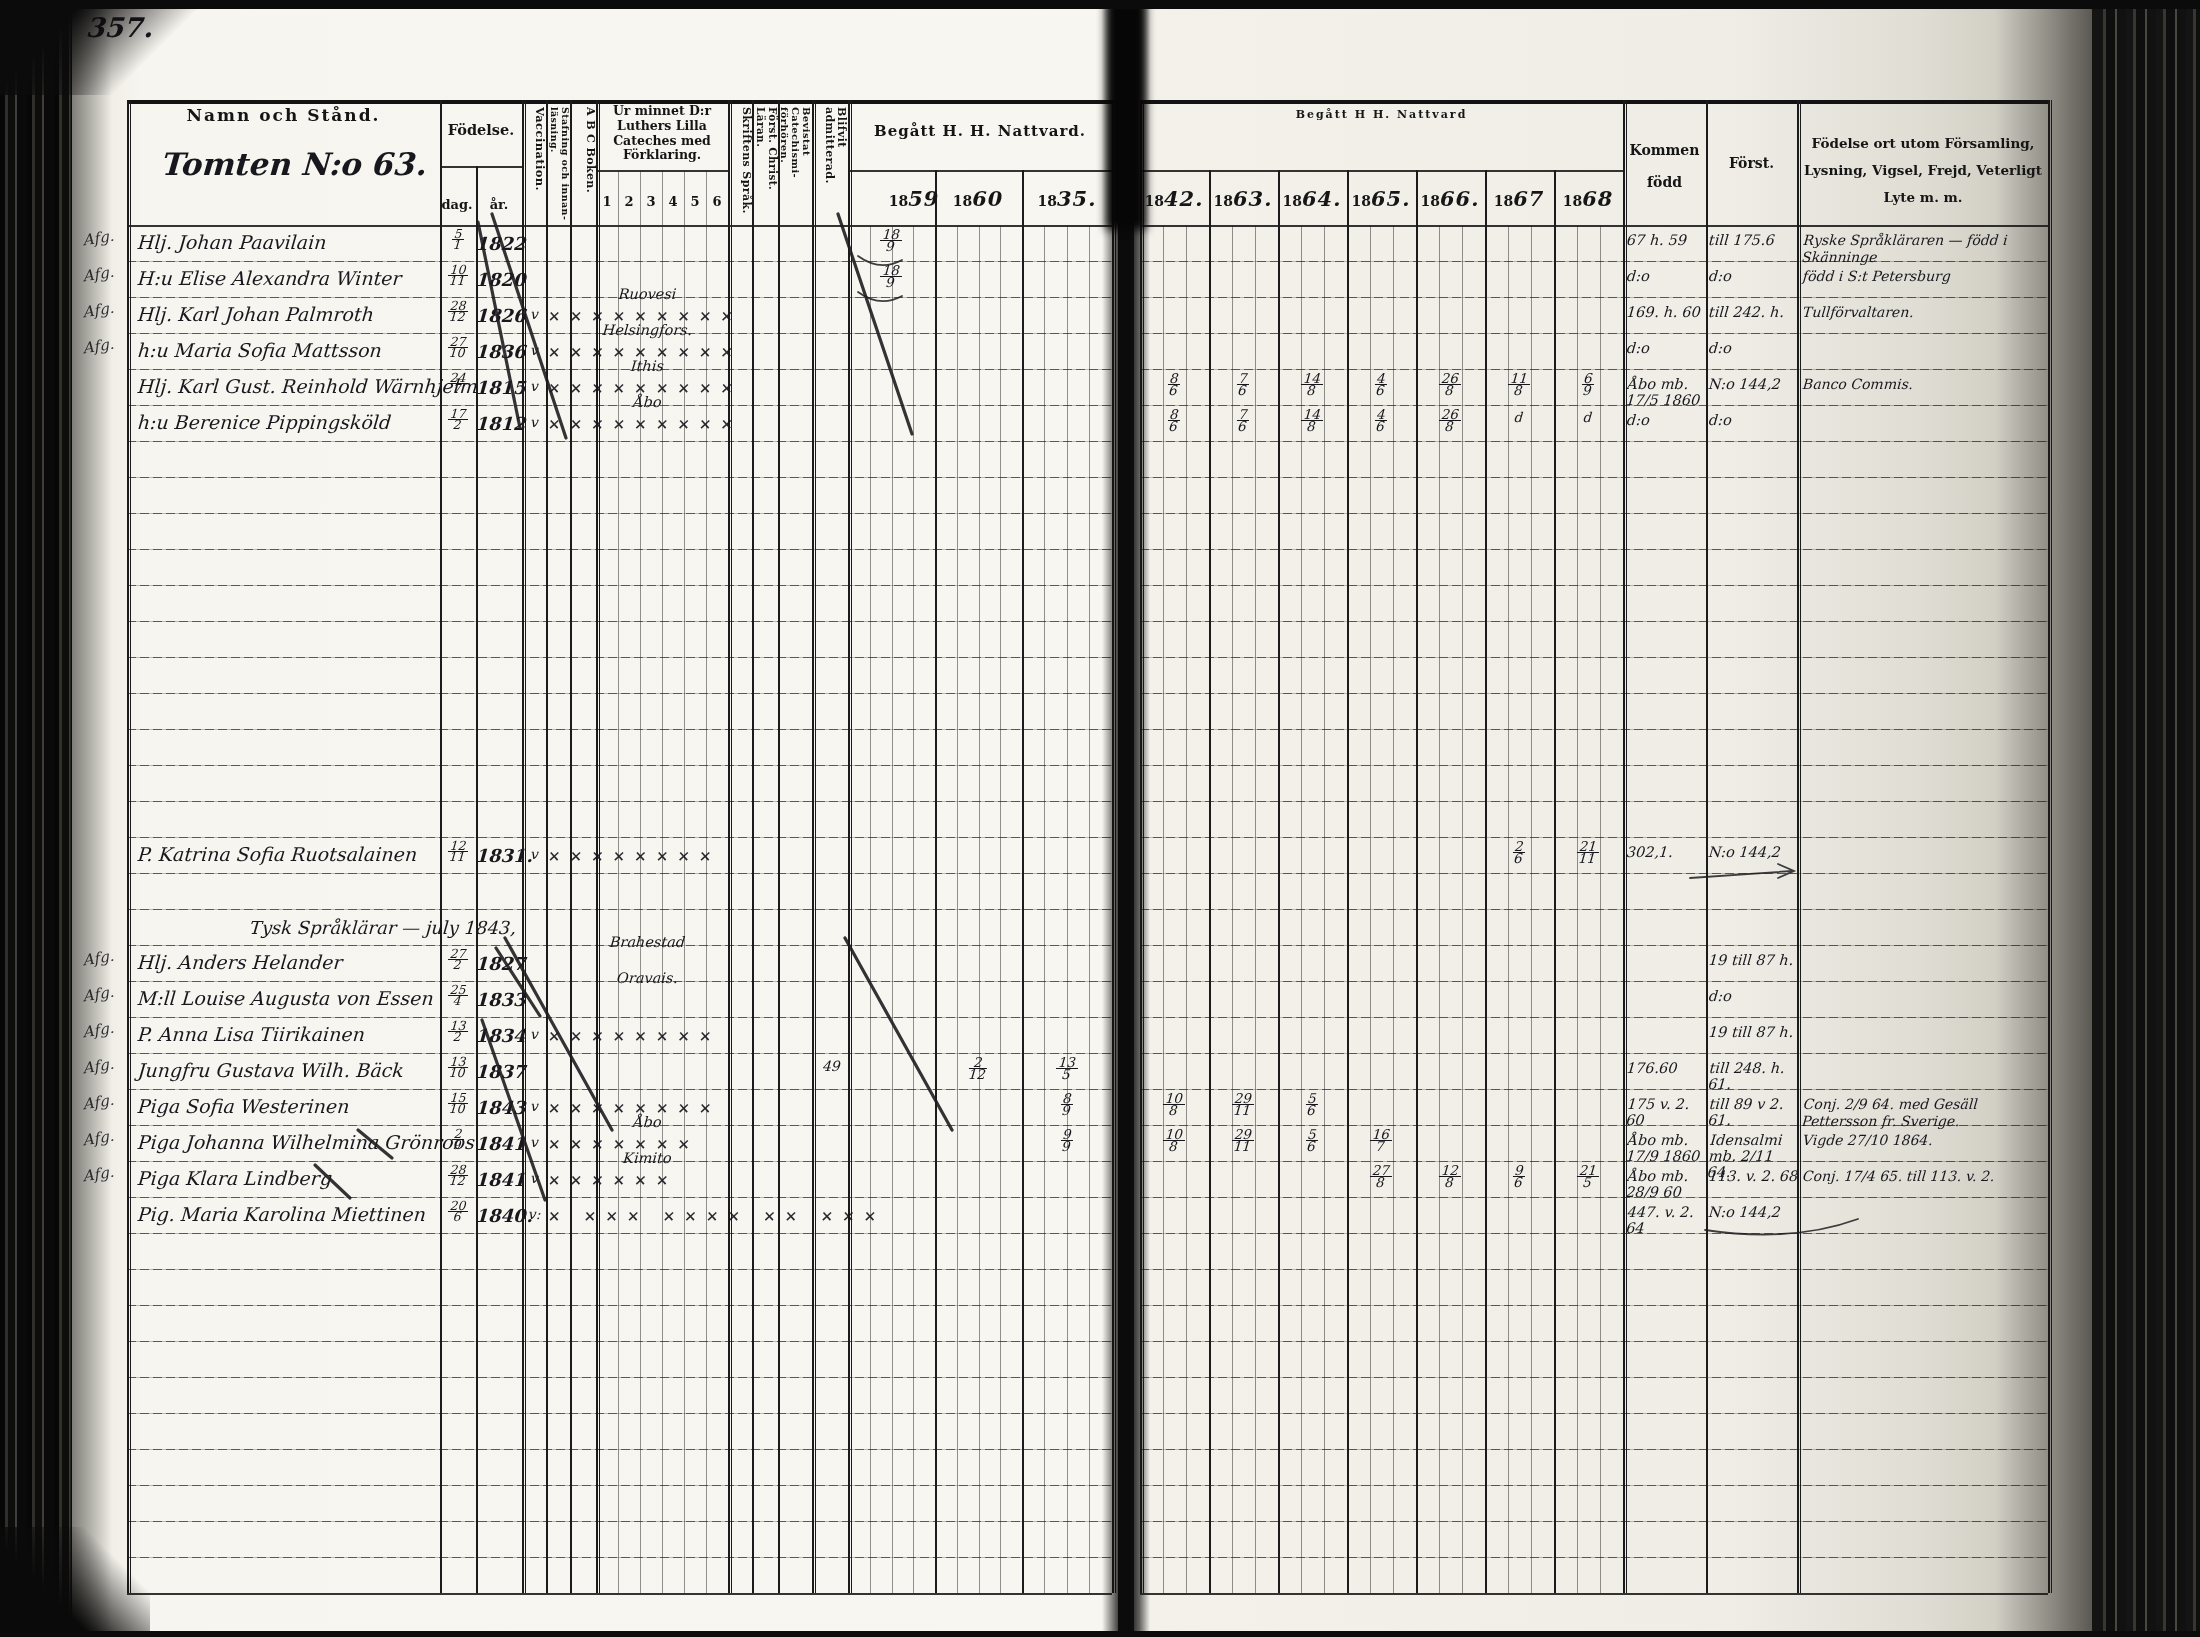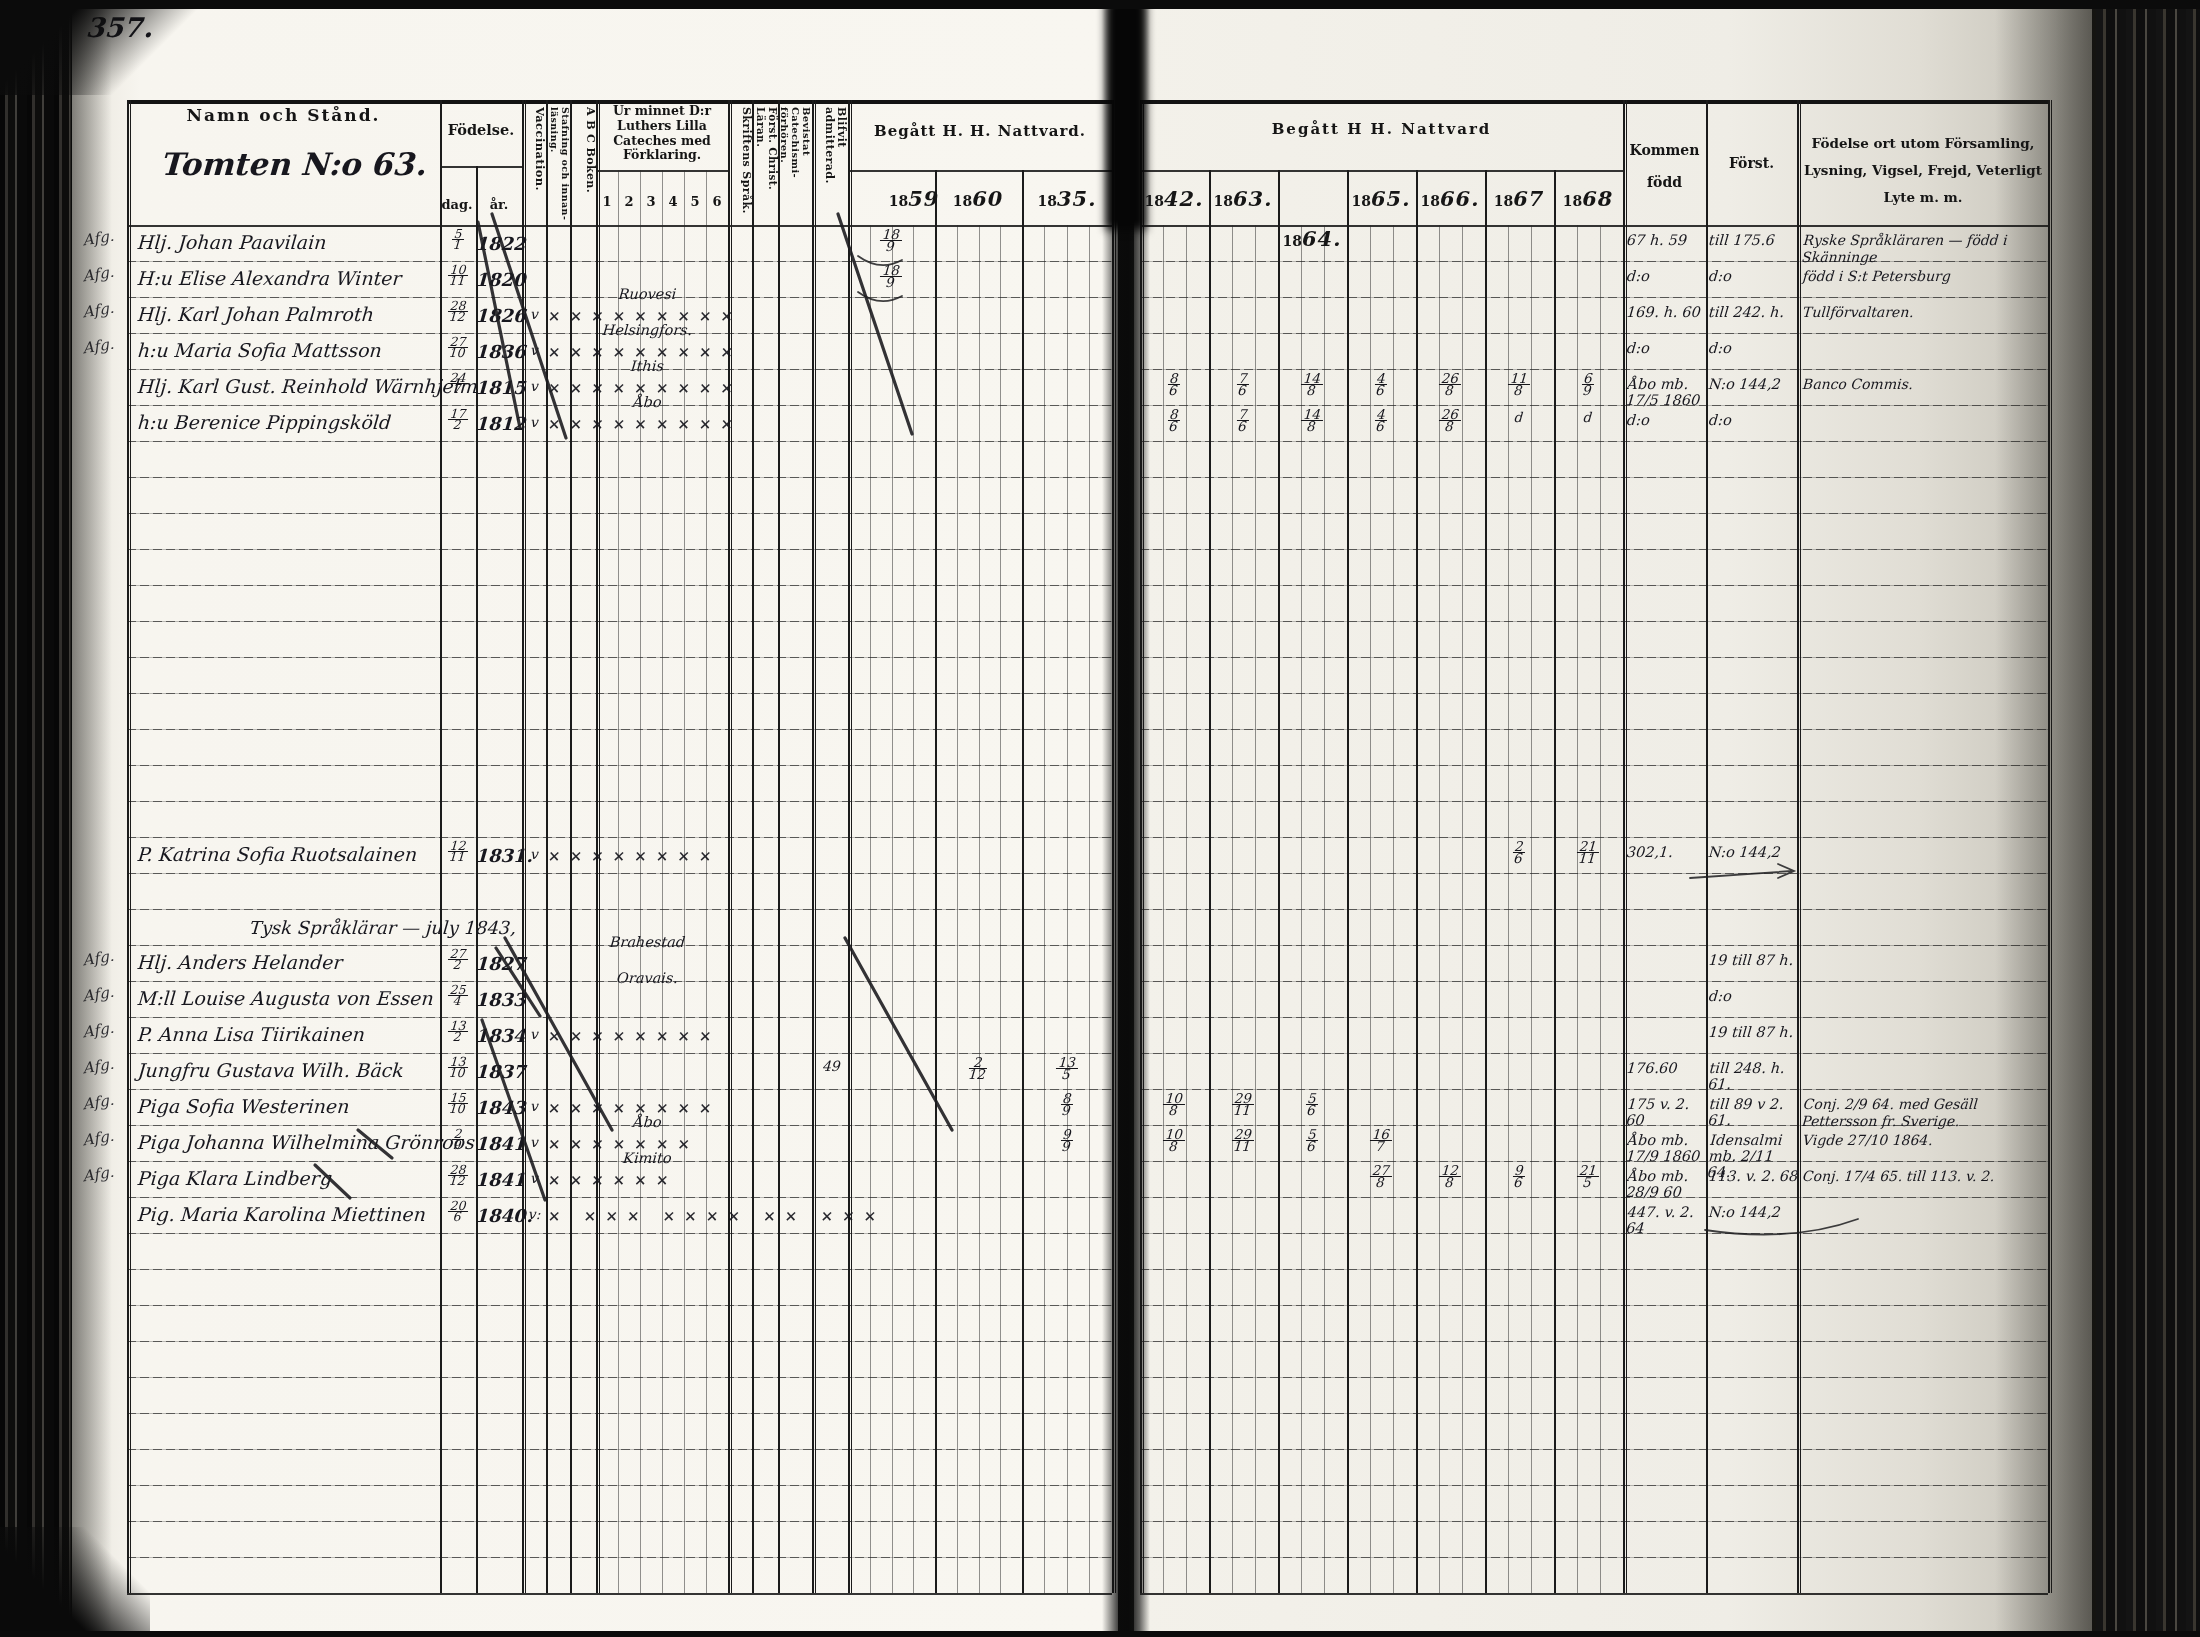--- a/index.html
+++ b/index.html
@@ -28,21 +28,21 @@
   #h-ar{left:476px;top:197px;width:46px;font-size:13px}
   #h-vacc{left:524px;width:22px;font-size:11.5px}
   #h-staf{left:545px;width:25px;font-size:9.5px}
   #h-abc{left:572px;width:24px;font-size:11px}
   #h-cat{left:598px;top:104px;width:128px;font-size:12.5px;line-height:1.18}
   #h-skrift{left:730px;width:22px;font-size:11px}
   #h-forst{left:753px;width:25px;font-size:10.5px}
   #h-bevis{left:780px;width:32px;font-size:10px}
   #h-adm{left:817px;width:30px;font-size:11px}
   #h-natt-l{left:848px;top:122px;width:264px;font-size:15px;letter-spacing:1px}
-  #h-natt-r{left:1140px;top:120px;width:483px;font-size:15px;letter-spacing:2px}
+  #h-natt-r{left:1140px;top:108px;width:483px;font-size:11px;letter-spacing:2px}
   #h-kommen{left:1625px;top:134px;width:79px;font-size:14px;line-height:2.3}
   #h-afgang{left:1706px;top:155px;width:91px;font-size:14px}
   #h-notes{left:1800px;top:130px;width:246px;font-size:13.5px;line-height:2;font-weight:700}
   .catnum{position:absolute;top:194px;width:20px;text-align:center;font-size:13px;font-weight:700}
   .yrlbl{position:absolute;top:186px;width:64px;text-align:center;white-space:nowrap}
   .yp{font-size:14px;font-weight:700}
   .ys{font-size:21px;font-style:italic;font-weight:700;letter-spacing:1px;font-family:"DejaVu Serif",serif}
   
   .hw{position:absolute;font-family:"DejaVu Serif",serif;font-style:italic;color:#17171e;
       transform:skewX(-5deg);white-space:nowrap}
@@ -452,18 +452,18 @@
     <div class="catnum hd" style="position: absolute; left: 619px;">2</div>
     <div class="catnum hd" style="position: absolute; left: 641px;">3</div>
     <div class="catnum hd" style="position: absolute; left: 663px;">4</div>
     <div class="catnum hd" style="position: absolute; left: 685px;">5</div>
     <div class="catnum hd" style="position: absolute; left: 707px;">6</div>
     <div class="yrlbl" style="position: absolute; left: 882px;"><span class="yp">18</span><span class="ys">59</span></div>
     <div class="yrlbl" style="position: absolute; left: 946px;"><span class="yp">18</span><span class="ys">60</span></div>
     <div class="yrlbl" style="position: absolute; left: 1035px;"><span class="yp">18</span><span class="ys">35.</span></div>
     <div class="yrlbl" style="position: absolute; left: 1142px;"><span class="yp">18</span><span class="ys">42.</span></div>
     <div class="yrlbl" style="position: absolute; left: 1211px;"><span class="yp">18</span><span class="ys">63.</span></div>
-    <div class="yrlbl" style="position: absolute; left: 1280px; margin-top: 40px;"><span class="yp">18</span><span class="ys">64.</span></div>
+    <div class="yrlbl" style="position: absolute; left: 1280px;"><span class="yp">18</span><span class="ys">64.</span></div>
     <div class="yrlbl" style="position: absolute; left: 1349px;"><span class="yp">18</span><span class="ys">65.</span></div>
     <div class="yrlbl" style="position: absolute; left: 1418px;"><span class="yp">18</span><span class="ys">66.</span></div>
     <div class="yrlbl" style="position: absolute; left: 1487px;"><span class="yp">18</span><span class="ys">67</span></div>
     <div class="yrlbl" style="position: absolute; left: 1556px;"><span class="yp">18</span><span class="ys">68</span></div>
   </div>
 
 </body></html>

